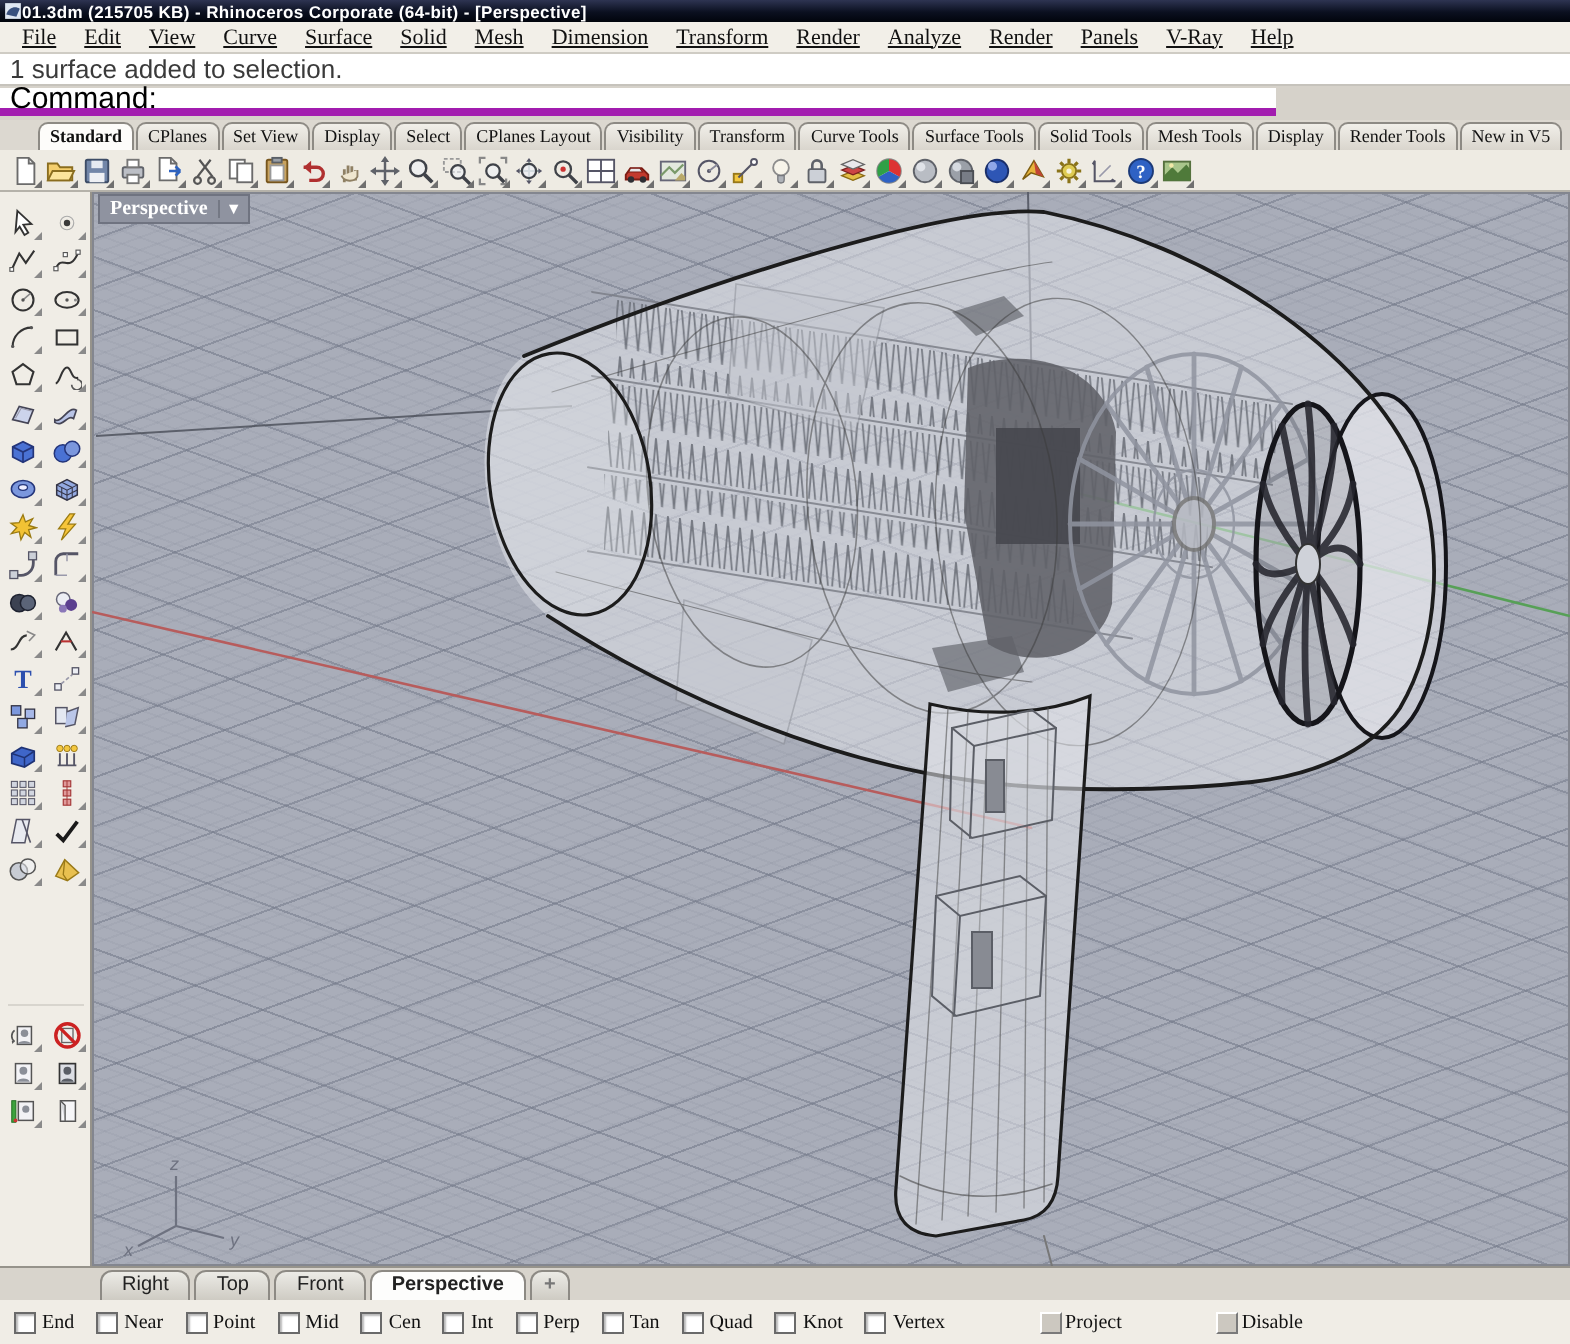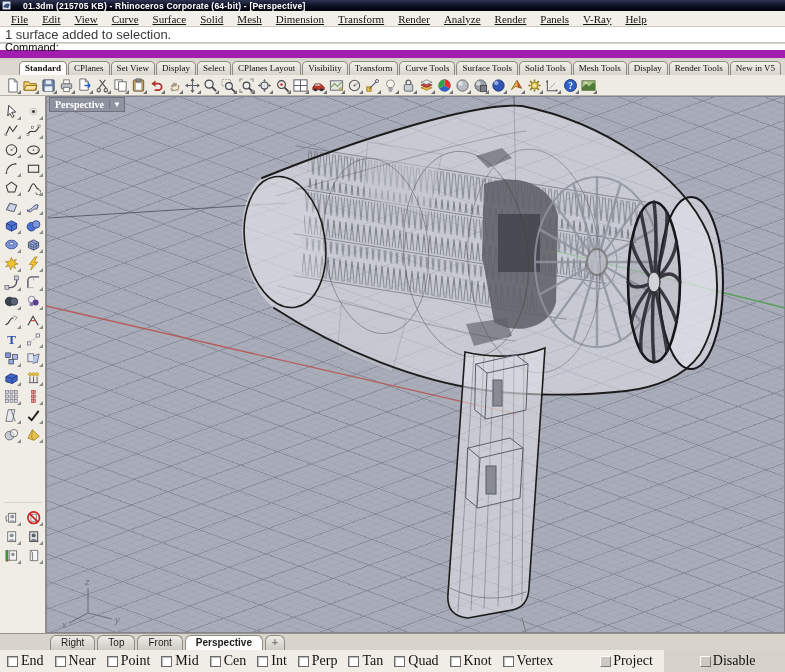--- a/index.html
+++ b/index.html
@@ -1,34 +1,34 @@
 <!DOCTYPE html>
 <html><head>
 <meta charset="utf-8">
 <style>
   html,body{margin:0;padding:0;background:#555;}
   .app{position:relative;width:785px;height:672px;background:#d6d2ca;overflow:hidden;
        font-family:"Liberation Sans",sans-serif;-webkit-font-smoothing:none;}
   
   .titlebar{position:absolute;left:0;top:0;width:785px;height:11px;
     background:linear-gradient(180deg,#2e3452 0%,#0b1020 55%,#01040c 100%);
-    color:#fff;font-size:8.5px;font-weight:bold;display:flex;align-items:center;gap:12px;
+    color:#fff;font-size:8.5px;font-weight:bold;display:flex;align-items:center;gap:0;
     padding-left:2px;box-sizing:border-box;letter-spacing:.2px;}
   .titlebar .appicon{width:9px;height:9px;flex:0 0 auto;}
   
   .menubar{position:absolute;left:0;top:11px;width:785px;height:16px;background:#f2efe8;
     border-bottom:1px solid #cfccc4;display:flex;align-items:center;padding-left:4px;
     box-sizing:border-box;font-family:"Liberation Serif",serif;font-size:11px;color:#111;text-decoration:underline;}
   .menubar .mi{padding:0 7px;cursor:default;}
   
   .cmd-history{position:absolute;left:0;top:27px;width:785px;height:16px;background:#fff;
     border-bottom:1px solid #c6c3bc;font-size:13px;color:#3a3a3a;display:flex;align-items:center;
     padding-left:5px;box-sizing:border-box;}
-  .cmd-line{position:absolute;left:0;top:44px;width:785px;height:14px;background:#fff;
-    border-bottom:8px solid #a21caf;font-size:11px;color:#000;display:flex;align-items:center;
+  .cmd-line{position:absolute;left:0;top:44px;width:638px;height:14px;background:#fff;
+    border-bottom:4px solid #a21caf;font-size:15px;color:#000;display:flex;align-items:center;
     padding-left:5px;box-sizing:border-box;}
   .cmd-line .cmdinput{flex:1;height:100%;}
   
   .tabbar{position:absolute;left:0;top:60px;width:785px;height:15px;background:#dcd8d0;
     display:flex;align-items:flex-end;padding-left:19px;box-sizing:border-box;white-space:nowrap;
     font-family:Liberation Serif, serif;font-size:9px;color:#111;overflow:hidden;}
   .tabbar .tab{height:13px;line-height:13px;padding:0 5px;margin-right:1px;
     border:1px solid #8d8a84;border-bottom:none;border-radius:5px 5px 0 0;
     background:linear-gradient(#f1efe9,#d9d5cd);cursor:default;}
   .tabbar .tab.active{background:#fdfcfa;font-weight:bold;position:relative;z-index:2;}
@@ -68,23 +68,23 @@
   
   .vtabs{position:absolute;left:0;top:633px;width:785px;height:17px;background:#d8d4cc;
     border-top:1px solid #96938b;display:flex;align-items:flex-end;padding-left:50px;
     box-sizing:border-box;font-family:Liberation Sans, sans-serif;font-size:10px;color:#222;}
   .vtabs .vtab{height:14px;line-height:14px;padding:0 10px;margin-right:2px;
     border:1px solid #8d8a84;border-bottom:none;border-radius:6px 6px 0 0;
     background:linear-gradient(#ecebe6,#cecbc3);}
   .vtabs .vtab.active{background:#fdfdfc;font-weight:bold;}
   .vtabs .vtab.add{padding:0 6px;color:#777;font-weight:bold;}
   
-  .statusbar{position:absolute;left:0;top:650px;width:664px;height:22px;background:#f0ede6;
+  .statusbar{position:absolute;left:0;top:650px;width:785px;height:22px;background:#f0ede6;
     display:flex;align-items:center;gap:11px;padding-left:7px;box-sizing:border-box;
-    font-family:"Liberation Serif",serif;font-size:14px;color:#111;}
+    font-family:"Liberation Serif",serif;font-size:10px;color:#111;}
   .osnap{display:flex;align-items:center;gap:3px;}
   .osnap .cb{width:9px;height:9px;background:#fff;border:1px solid #6a6a6a;
     box-shadow:inset 1px 1px 1px rgba(0,0,0,.28);}
   .otoggle{display:flex;align-items:center;gap:2px;margin-left:36px;}
   .otoggle .tb{width:9px;height:9px;background:#ccc8c0;border:1px solid;
     border-color:#fff #7a7a7a #7a7a7a #fff;}
 </style>
 </head>
 <body>
 

